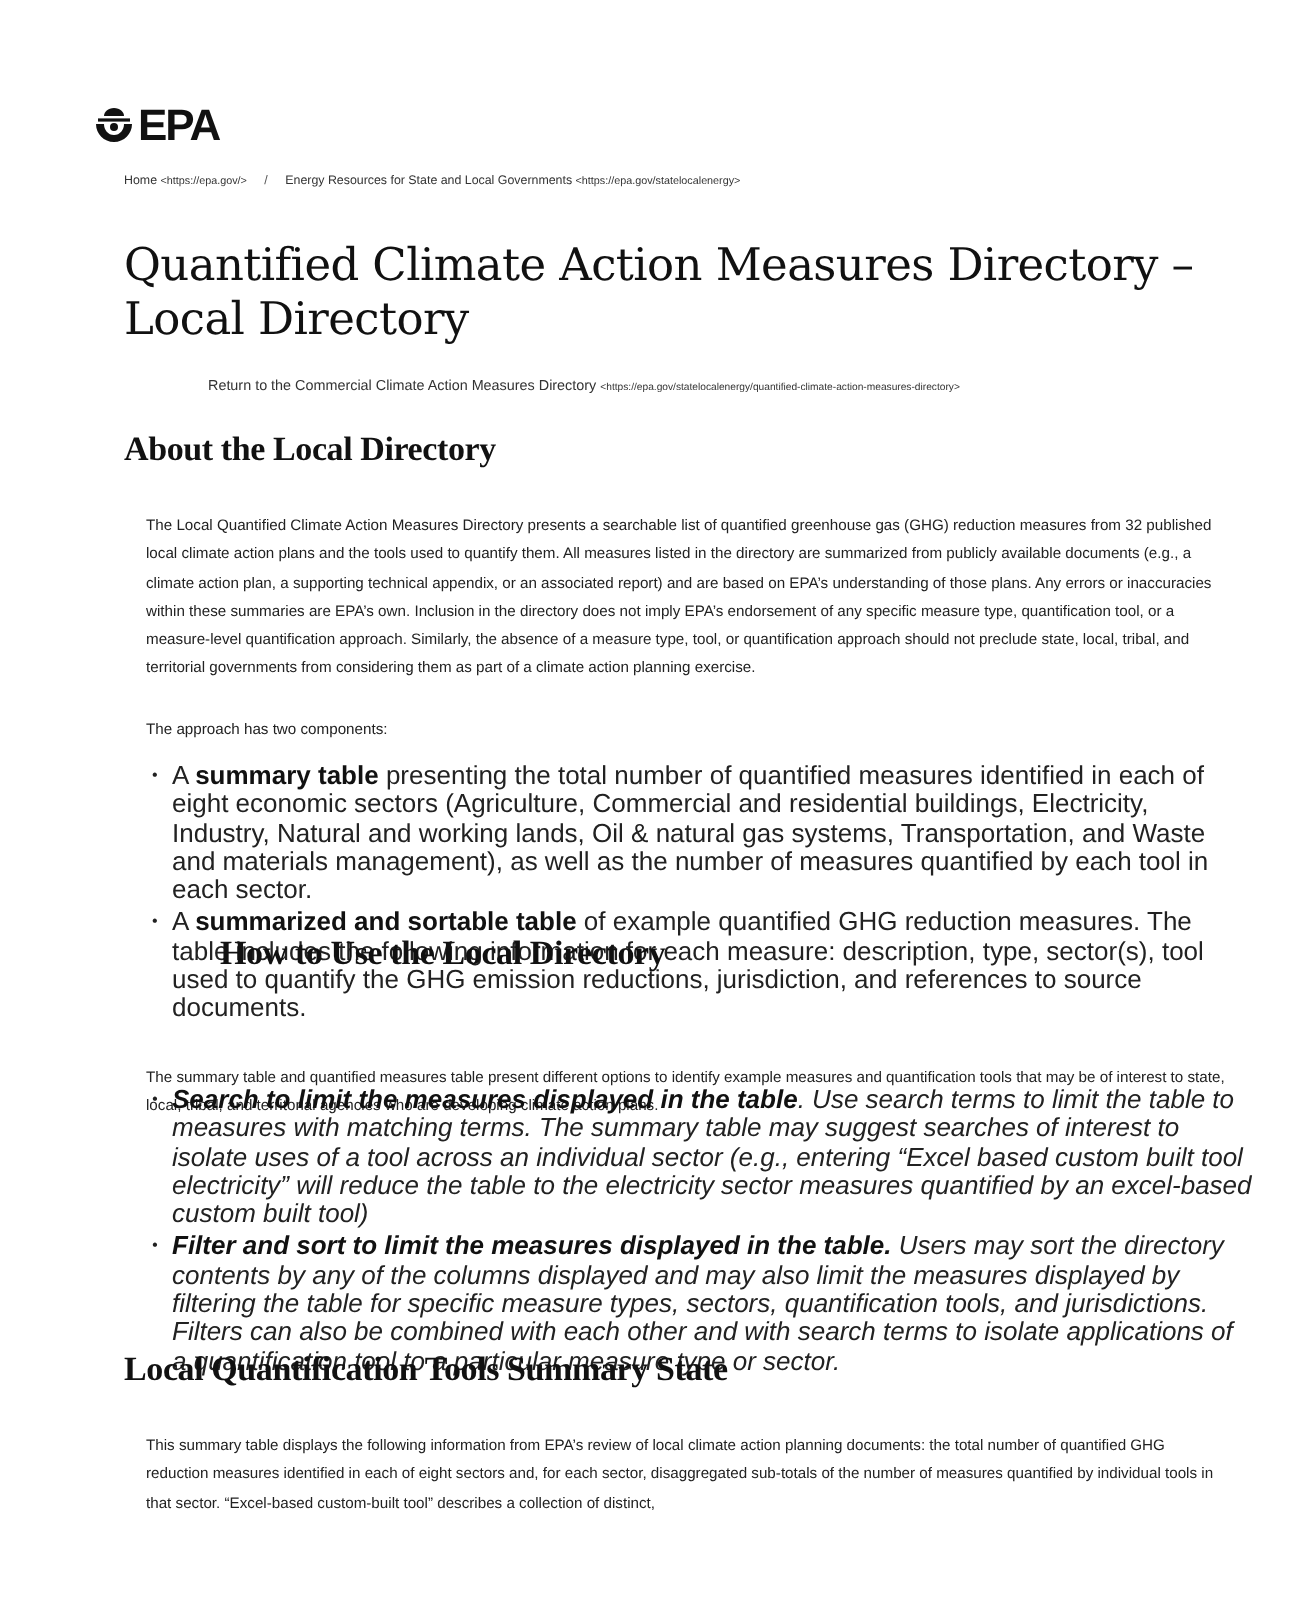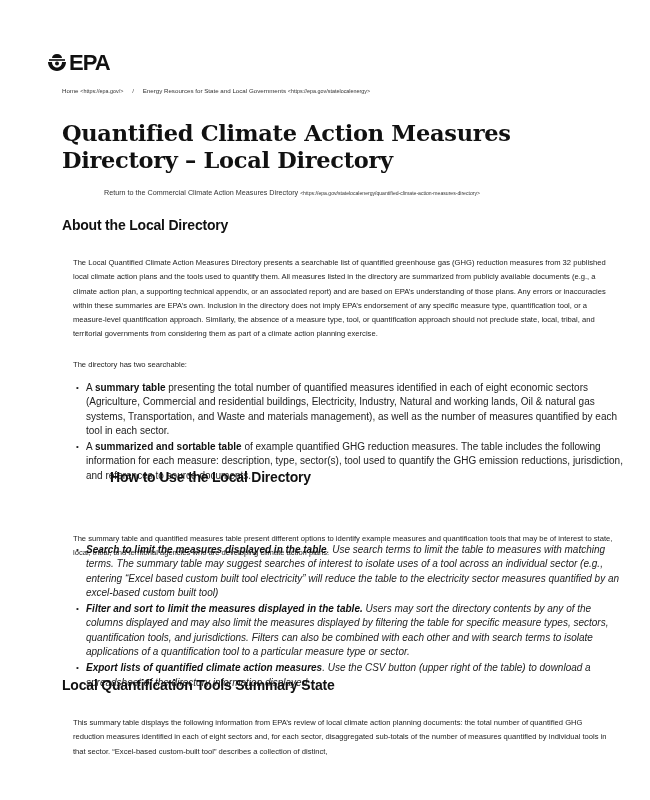--- a/index.html
+++ b/index.html
@@ -10,33 +10,33 @@
   }
   .logo { position: absolute; left: 46px; top: 52px; display: flex; align-items: center; height: 22px; }
   .logo svg { width: 22px; height: 20px; margin-right: 1px; }
   .logo-text { font-family: "Liberation Sans", sans-serif; font-weight: bold; font-size: 22px; letter-spacing: -1px; color: #111; line-height: 22px; }
   .breadcrumb { position: absolute; left: 62px; top: 87px; font-size: 6.2px; color: #333; white-space: nowrap; }
   .breadcrumb .sep { margin: 0 7px 0 7px; color: #555; }
   .breadcrumb a { color: #333; text-decoration: none; }
   .url { font-size: 5.4px; }
   h1 {
     position: absolute; left: 62px; top: 120px; margin: 0; width: 540px;
-    font-family: "DejaVu Serif", "Liberation Serif", serif; font-weight: bold;
+    font-family: "DejaVu Serif", "Liberation Serif", serif; font-weight: normal;
     font-size: 22.5px; line-height: 27px; color: #111; letter-spacing: -0.3px;
   }
   .return { position: absolute; left: 104px; top: 188px; font-size: 7.2px; color: #333; white-space: nowrap; }
   .return .url { font-size: 5.1px; }
   h2 {
     position: absolute; left: 62px; margin: 0;
-    font-family: Liberation Sans, sans-serif; font-weight: bold;
-    font-size: 14px; line-height: 22px; color: #111; letter-spacing: -0.2px; white-space: nowrap;
+    font-family: Liberation Serif, serif; font-weight: bold;
+    font-size: 17px; line-height: 22px; color: #111; letter-spacing: -0.2px; white-space: nowrap;
   }
   p, ul { margin: 11px; }
   .para { position: absolute; left: 62px; width: 540px; font-size: 7.6px; line-height: 14.3px; color: #222; }
-  ul.bullets { position: absolute; left: 62px; width: 540px; padding-left: 13px; list-style: none; font-size: 10px; line-height: 14.3px; color: #222; }
+  ul.bullets { position: absolute; left: 62px; width: 540px; padding-left: 13px; list-style: none; font-size: 13px; line-height: 14.3px; color: #222; }
   ul.bullets li { position: relative; margin-bottom: 2px; }
   ul.bullets li::before { content: "•"; position: absolute; left: -10px; top: 0; font-size: 8px; }
   b { color: #111; }
 </style>
 </head>
 <body>
 
 <div class="logo">
   <svg viewBox="0 0 22 20">
     <path d="M11 1 C8 1 6 3 6 5 L16 5 C16 3 14 1 11 1 Z" fill="#111"></path>
@@ -55,28 +55,27 @@
 
 <h1>Quantified Climate Action Measures Directory – Local Directory</h1>
 
 <a class="return">
   <span>Return to the Commercial Climate Action Measures Directory</span>
   <span class="url">&lt;https://epa.gov/statelocalenergy/quantified-climate-action-measures-directory&gt;</span>
 </a>
 
 <h2 style="top:214px;">About the Local Directory</h2>
 <p class="para" style="top:245px;">The Local Quantified Climate Action Measures Directory presents a searchable list of quantified greenhouse gas (GHG) reduction measures from 32 published local climate action plans and the tools used to quantify them. All measures listed in the directory are summarized from publicly available documents (e.g., a climate action plan, a supporting technical appendix, or an associated report) and are based on EPA’s understanding of those plans. Any errors or inaccuracies within these summaries are EPA’s own. Inclusion in the directory does not imply EPA’s endorsement of any specific measure type, quantification tool, or a measure-level quantification approach. Similarly, the absence of a measure type, tool, or quantification approach should not preclude state, local, tribal, and territorial governments from considering them as part of a climate action planning exercise.</p>
-<p class="para" style="top:347px;">The directory has two searchable:</p>
+<p class="para" style="top:347px;">The approach has two components:</p>
 <ul class="bullets" style="top:370px;">
   <li><span>A </span><b>summary table</b><span> presenting the total number of quantified measures identified in each of eight economic sectors (Agriculture, Commercial and residential buildings, Electricity, Industry, Natural and working lands, Oil &amp; natural gas systems, Transportation, and Waste and materials management), as well as the number of measures quantified by each tool in each sector.</span></li>
   <li><span>A </span><b>summarized and sortable table</b><span> of example quantified GHG reduction measures. The table includes the following information for each measure: description, type, sector(s), tool used to quantify the GHG emission reductions, jurisdiction, and references to source documents.</span></li>
 </ul>
 
 <h2 style="top:466px;margin-left:48px;">How to Use the Local Directory</h2>
 <p class="para" style="top:521px;">The summary table and quantified measures table present different options to identify example measures and quantification tools that may be of interest to state, local, tribal, and territorial agencies who are developing climate action plans.</p>
 <ul class="bullets" style="top:532px;font-style:italic;">
   <li><span></span><b>Search to limit the measures displayed in the table</b><span>. Use search terms to limit the table to measures with matching terms. The summary table may suggest searches of interest to isolate uses of a tool across an individual sector (e.g., entering “Excel based custom built tool electricity” will reduce the table to the electricity sector measures quantified by an excel-based custom built tool)</span></li>
   <li><span></span><b>Filter and sort to limit the measures displayed in the table.</b><span> Users may sort the directory contents by any of the columns displayed and may also limit the measures displayed by filtering the table for specific measure types, sectors, quantification tools, and jurisdictions. Filters can also be combined with each other and with search terms to isolate applications of a quantification tool to a particular measure type or sector.</span></li>
-  <li><span></span><b>Export lists of quantified climate action measures</b><span>. Use the CSV button (upper right of the table) to download a spreadsheet of the directory information displayed.</span></li>
 </ul>
 
 <h2 style="top:674px;">Local Quantification Tools Summary State</h2>
 <p class="para" style="top:705px;">This summary table displays the following information from EPA’s review of local climate action planning documents: the total number of quantified GHG reduction measures identified in each of eight sectors and, for each sector, disaggregated sub-totals of the number of measures quantified by individual tools in that sector. “Excel-based custom-built tool” describes a collection of distinct,</p>
 
 </body></html>

